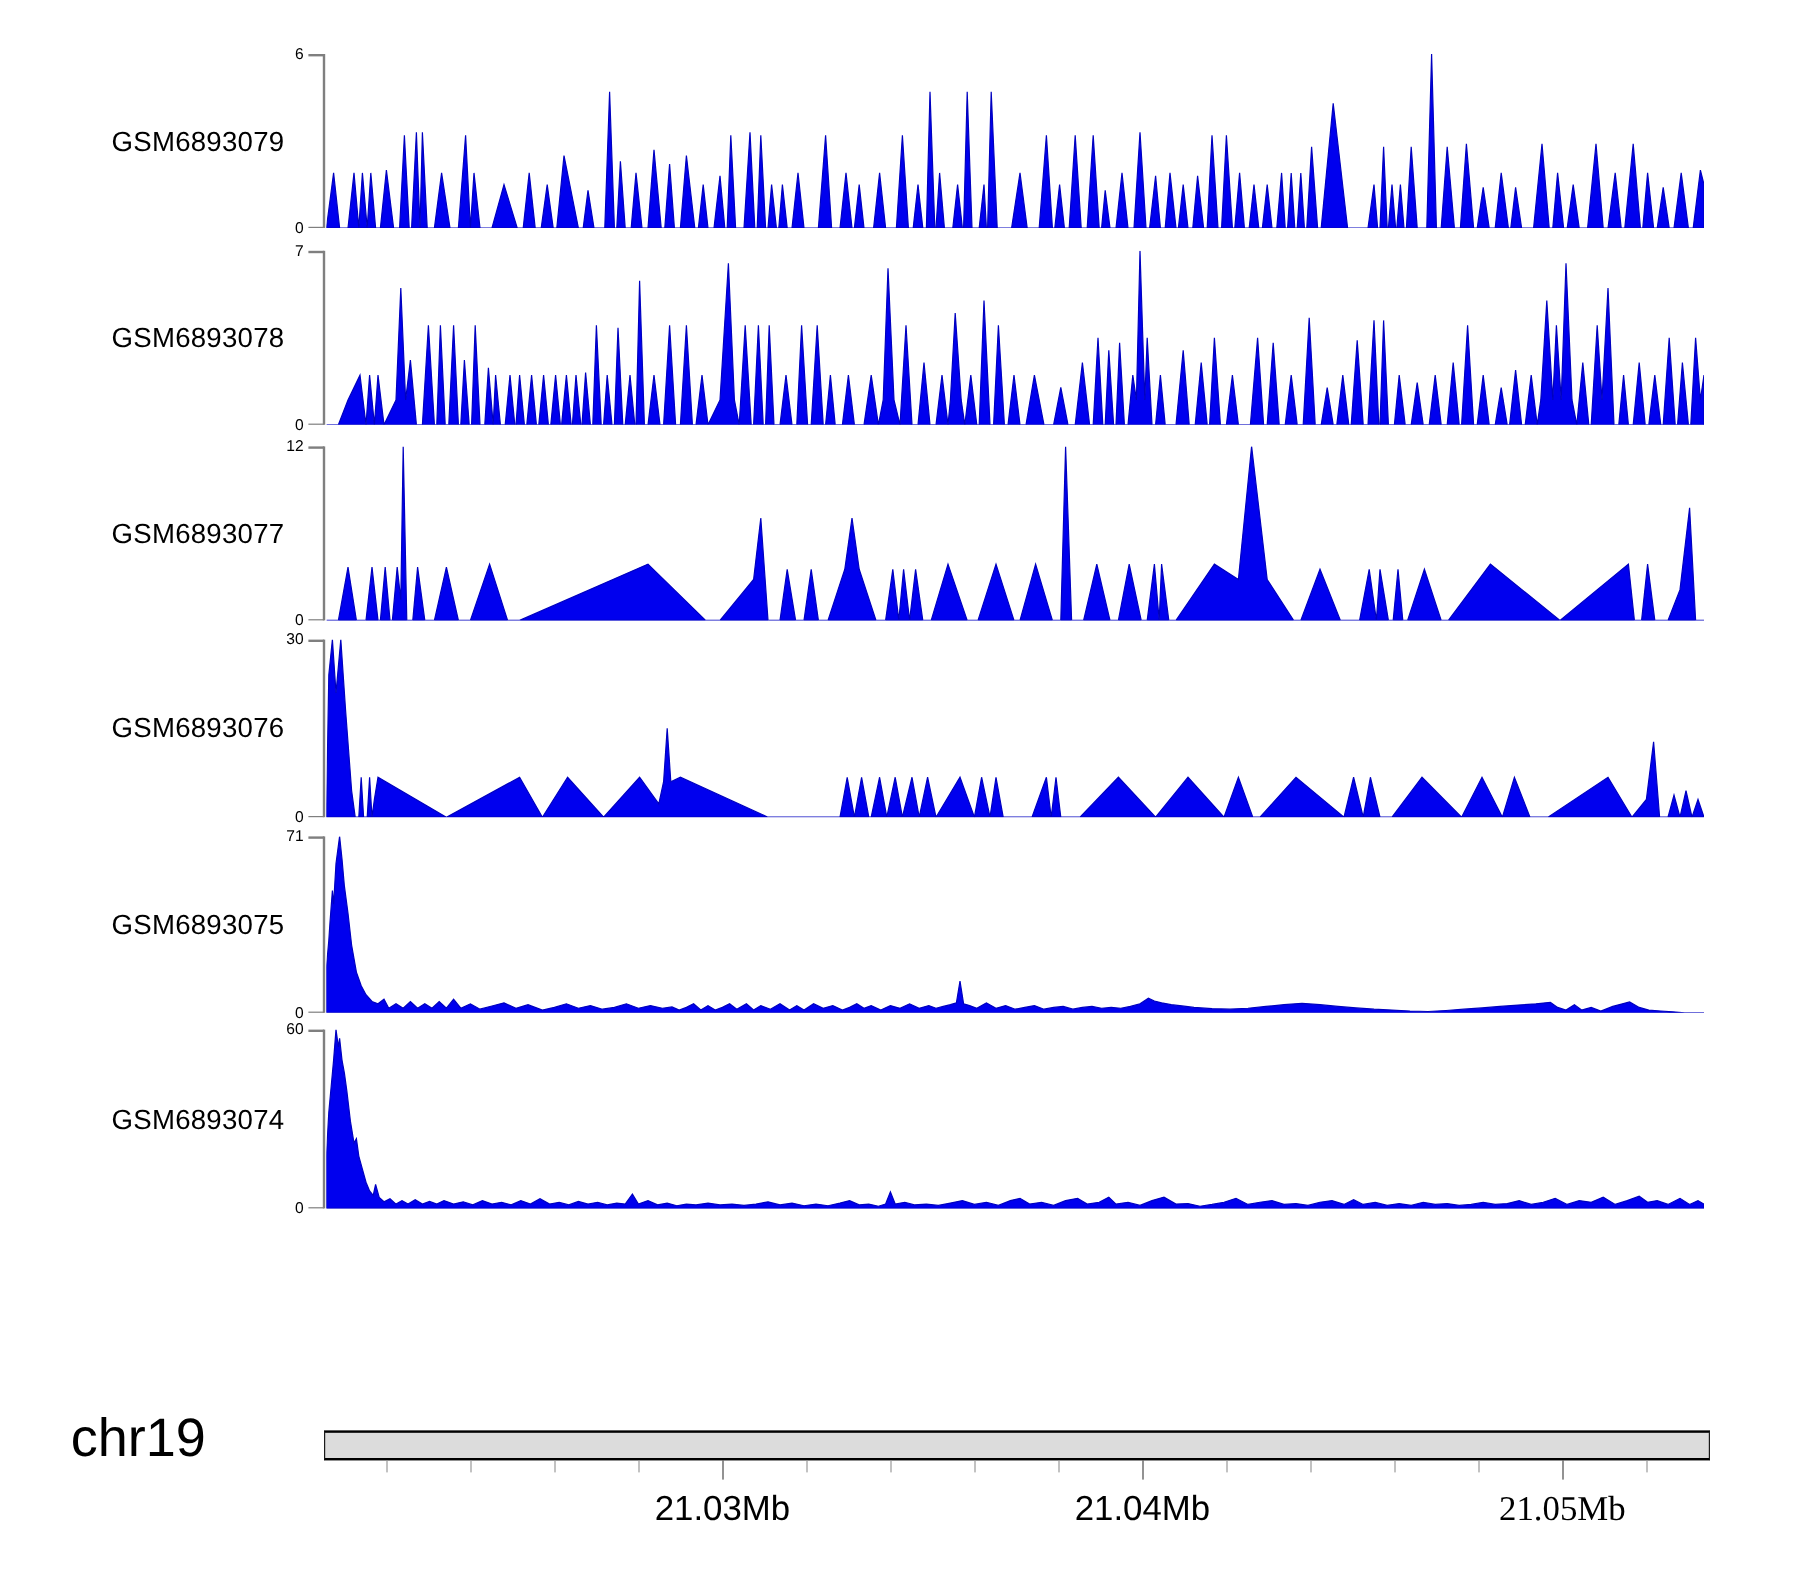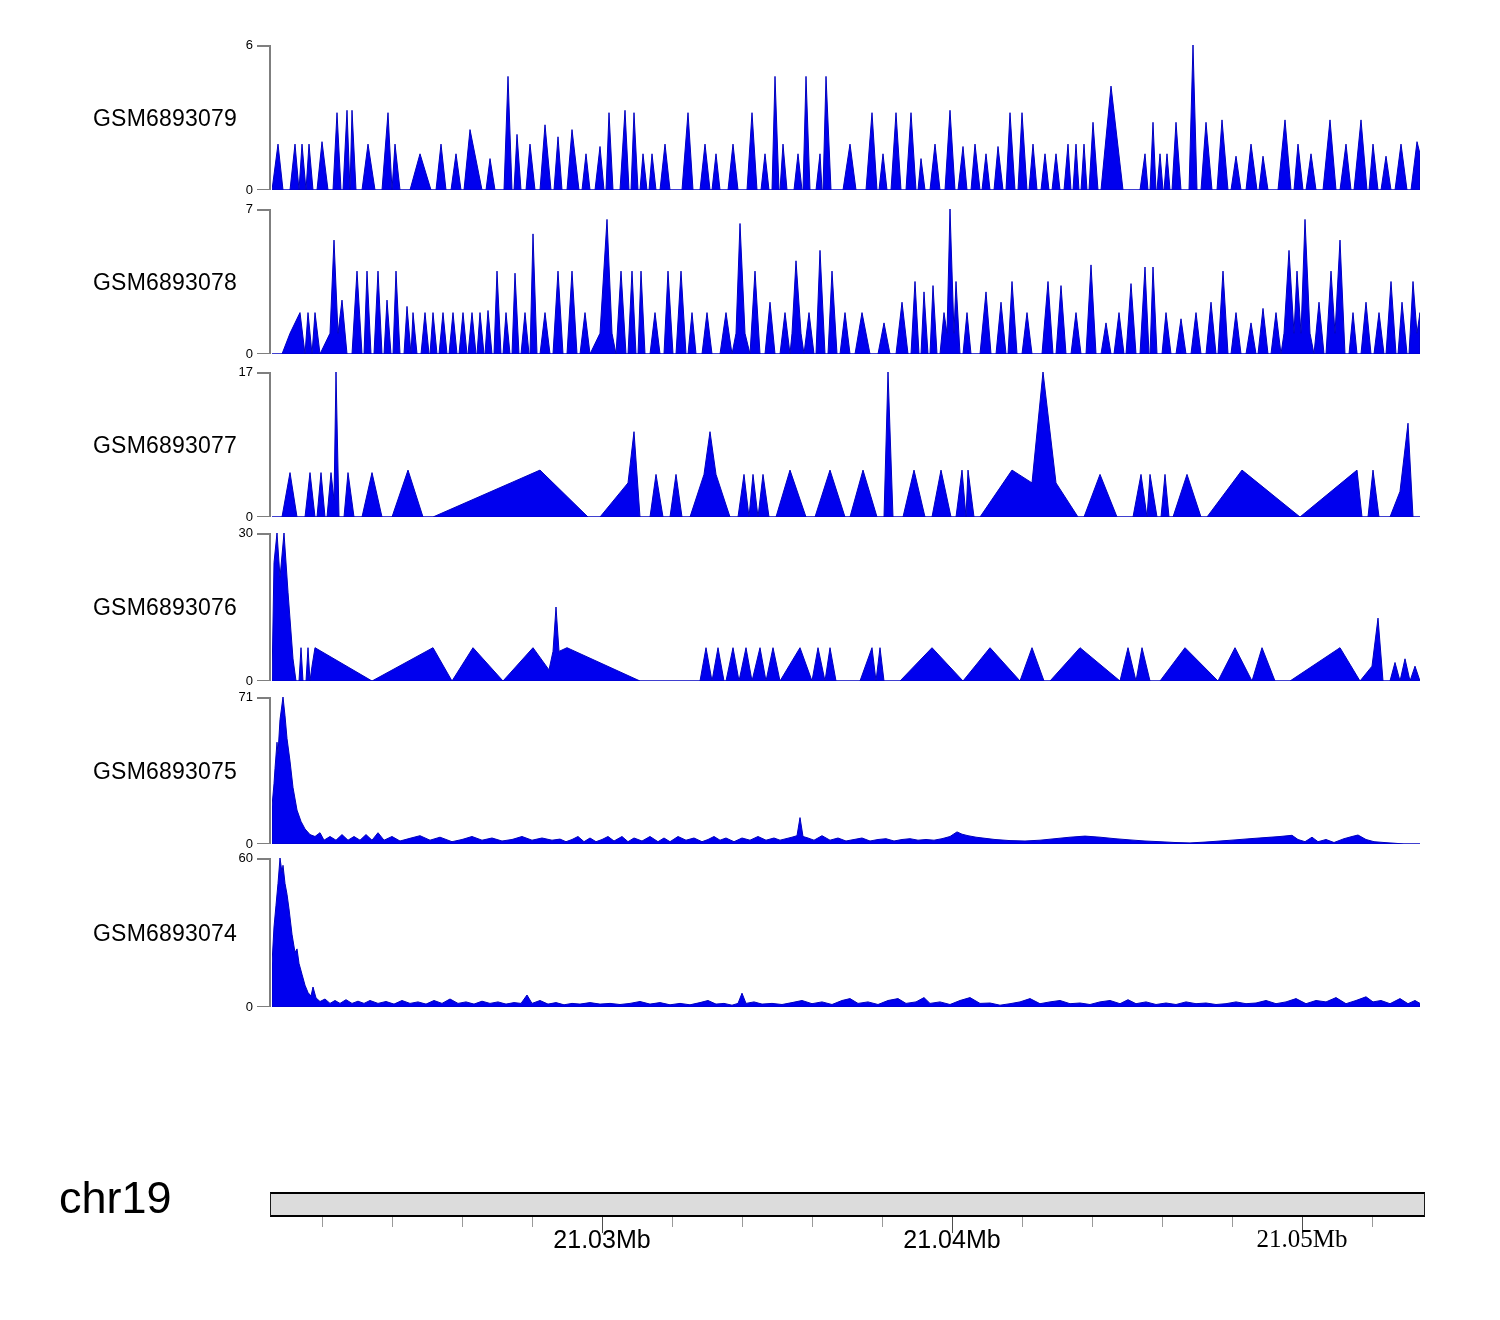--- a/index.html
+++ b/index.html
@@ -27,22 +27,22 @@
   .ruler-bar{
     position:absolute;left:270px;top:1192px;width:1153px;height:21px;
     background:#dcdcdc;border-top:2px solid #000;border-bottom:2px solid #000;
     border-left:1px solid #1a1a1a;border-right:1px solid #1a1a1a;
   }
   .ruler-ticks{position:absolute;left:0;top:1217px;width:1500px;height:70px}
   .tick{position:absolute;top:0;width:1.5px}
   .tick.minor{height:10px;background:#9a9a9a}
   .tick.major{height:16px;background:#4d4d4d}
   .tick-label{
-    position:absolute;top:8px;transform:translateX(-50%);
-    font-size:25px;white-space:nowrap;
+    position:absolute;top:25px;transform:translateX(-50%);
+    font-size:29px;white-space:nowrap;
   }
   .chrom-label{position:absolute;left:59px;top:1172px;font-size:45px}
 </style>
 </head>
 <body>
 
 <div class="track-row" style="top:45px;height:145px">
   <div class="track-label">GSM6893079</div>
   <div class="yv top">6</div>
   <div class="yv bottom">0</div>
@@ -61,21 +61,21 @@
   <div class="bracket-line"></div>
   <div class="bracket-tick top"></div>
   <div class="bracket-tick bottom"></div>
   <svg class="track-svg" preserveAspectRatio="none" viewBox="0 0 1148 145">
     <path d="M0 145 L0.0 145.0 L10.0 145.0 L18.0 124.3 L28.0 103.6 L33.0 145.0 L36.0 103.6 L40.0 145.0 L43.0 103.6 L48.0 145.0 L58.0 124.3 L62.0 31.1 L66.0 124.3 L70.0 91.1 L75.0 145.0 L80.0 145.0 L85.0 62.1 L90.0 145.0 L92.0 145.0 L95.0 62.1 L99.0 145.0 L102.0 145.0 L106.0 62.1 L110.0 145.0 L112.0 145.0 L115.0 91.1 L119.0 145.0 L121.0 145.0 L124.0 62.1 L128.0 145.0 L132.0 145.0 L135.0 97.4 L139.0 145.0 L141.0 103.6 L145.0 145.0 L149.0 145.0 L153.0 103.6 L157.0 145.0 L158.0 145.0 L161.0 103.6 L165.0 145.0 L167.0 145.0 L171.0 103.6 L175.0 145.0 L177.0 145.0 L181.0 103.6 L185.0 145.0 L187.0 145.0 L191.0 103.6 L195.0 145.0 L196.0 145.0 L200.0 103.6 L204.0 145.0 L205.0 145.0 L208.0 103.6 L212.0 145.0 L213.0 145.0 L216.0 101.5 L220.0 145.0 L222.0 145.0 L225.0 62.1 L229.0 145.0 L231.0 145.0 L234.0 103.6 L238.0 145.0 L240.0 145.0 L243.0 64.2 L247.0 145.0 L249.0 145.0 L253.0 103.6 L257.0 145.0 L258.0 145.0 L261.0 24.9 L265.0 145.0 L268.0 145.0 L273.0 103.6 L278.0 145.0 L281.0 145.0 L286.0 62.1 L291.0 145.0 L295.0 145.0 L300.0 62.1 L305.0 145.0 L308.0 145.0 L313.0 103.6 L318.0 145.0 L328.0 124.3 L335.0 10.4 L340.0 124.3 L344.0 145.0 L349.0 62.1 L354.0 145.0 L356.0 145.0 L360.0 62.1 L364.0 145.0 L366.0 145.0 L369.0 62.1 L373.0 145.0 L378.0 145.0 L383.0 103.6 L388.0 145.0 L392.0 145.0 L396.0 62.1 L401.0 145.0 L404.0 145.0 L409.0 62.1 L414.0 145.0 L416.0 145.0 L420.0 103.6 L424.0 145.0 L430.0 145.0 L435.0 103.6 L440.0 145.0 L448.0 145.0 L454.0 103.6 L460.0 145.0 L464.0 124.3 L468.0 14.5 L473.0 124.3 L478.0 145.0 L483.0 62.1 L488.0 145.0 L493.0 145.0 L498.0 93.2 L503.0 145.0 L508.0 145.0 L513.0 103.6 L518.0 145.0 L520.0 124.3 L524.0 51.8 L529.0 124.3 L532.0 145.0 L537.0 103.6 L542.0 145.0 L544.0 145.0 L548.0 41.4 L553.0 145.0 L556.0 145.0 L560.0 62.1 L565.0 145.0 L568.0 145.0 L573.0 103.6 L578.0 145.0 L583.0 145.0 L590.0 103.6 L598.0 145.0 L606.0 145.0 L612.0 113.9 L618.0 145.0 L624.0 145.0 L630.0 93.2 L636.0 145.0 L639.0 145.0 L643.0 72.5 L647.0 145.0 L649.0 145.0 L652.0 82.9 L656.0 145.0 L658.0 145.0 L661.0 76.6 L665.0 145.0 L668.0 145.0 L672.0 103.6 L675.0 124.3 L678.0 0.0 L682.0 124.3 L684.0 72.5 L688.0 145.0 L691.0 145.0 L695.0 103.6 L699.0 145.0 L708.0 145.0 L714.0 82.9 L719.0 145.0 L724.0 145.0 L729.0 93.2 L734.0 145.0 L736.0 145.0 L740.0 72.5 L745.0 145.0 L750.0 145.0 L755.0 103.6 L760.0 145.0 L770.0 145.0 L776.0 72.5 L781.0 145.0 L784.0 145.0 L789.0 76.6 L794.0 145.0 L799.0 145.0 L804.0 103.6 L809.0 145.0 L814.0 145.0 L819.0 55.9 L824.0 145.0 L829.0 145.0 L834.0 113.9 L839.0 145.0 L842.0 145.0 L847.0 103.6 L852.0 145.0 L854.0 145.0 L859.0 74.6 L864.0 145.0 L868.0 145.0 L873.0 58.0 L877.0 145.0 L878.0 145.0 L881.0 58.0 L885.0 145.0 L890.0 145.0 L894.0 103.6 L899.0 145.0 L904.0 145.0 L909.0 109.8 L914.0 145.0 L919.0 145.0 L924.0 103.6 L929.0 145.0 L934.0 145.0 L939.0 93.2 L944.0 145.0 L946.0 145.0 L951.0 62.1 L956.0 145.0 L959.0 145.0 L964.0 103.6 L969.0 145.0 L974.0 145.0 L979.0 113.9 L984.0 145.0 L986.0 145.0 L991.0 99.4 L996.0 145.0 L999.0 145.0 L1004.0 103.6 L1009.0 145.0 L1012.0 124.3 L1017.0 41.4 L1022.0 124.3 L1025.0 62.1 L1029.0 124.3 L1033.0 10.4 L1038.0 124.3 L1042.0 145.0 L1047.0 93.2 L1052.0 145.0 L1054.0 145.0 L1059.0 62.1 L1063.0 124.3 L1068.0 31.1 L1073.0 145.0 L1077.0 145.0 L1081.0 103.6 L1085.0 145.0 L1089.0 145.0 L1094.0 93.2 L1099.0 145.0 L1102.0 145.0 L1107.0 103.6 L1112.0 145.0 L1114.0 145.0 L1119.0 72.5 L1124.0 145.0 L1126.0 145.0 L1130.0 93.2 L1135.0 145.0 L1137.0 145.0 L1141.0 72.5 L1145.0 124.3 L1148.0 103.6 L1148 145 Z" fill="#0000ee" stroke="#0000c0" stroke-width="1"></path>
   </svg>
 </div>
 
 <div class="track-row" style="top:372px;height:145px">
   <div class="track-label">GSM6893077</div>
-  <div class="yv top">17</div>
+  <div class="yv top">12</div>
   <div class="yv bottom">0</div>
   <div class="bracket-line"></div>
   <div class="bracket-tick top"></div>
   <div class="bracket-tick bottom"></div>
   <svg class="track-svg" preserveAspectRatio="none" viewBox="0 0 1148 145">
     <path d="M0 145 L0.0 145.0 L10.0 145.0 L18.0 100.6 L25.0 145.0 L33.0 145.0 L38.0 100.6 L43.0 145.0 L45.0 145.0 L49.0 100.6 L53.0 145.0 L55.0 145.0 L59.0 100.6 L62.0 127.9 L64.0 0.0 L67.0 145.0 L72.0 145.0 L76.0 100.6 L82.0 145.0 L90.0 145.0 L100.0 100.6 L110.0 145.0 L120.0 145.0 L136.0 98.1 L151.0 145.0 L161.0 145.0 L268.0 98.1 L316.0 145.0 L328.0 145.0 L356.0 110.9 L362.0 59.7 L368.0 145.0 L378.0 145.0 L384.0 102.4 L391.0 145.0 L398.0 145.0 L404.0 102.4 L410.0 145.0 L418.0 145.0 L432.0 102.4 L438.0 59.7 L444.0 102.4 L458.0 145.0 L466.0 145.0 L472.0 102.4 L477.0 145.0 L481.0 102.4 L486.0 145.0 L491.0 102.4 L497.0 145.0 L504.0 145.0 L518.0 98.1 L534.0 145.0 L543.0 145.0 L558.0 98.1 L573.0 145.0 L578.0 145.0 L591.0 98.1 L605.0 145.0 L612.0 145.0 L616.0 0.0 L621.0 145.0 L631.0 145.0 L642.0 98.1 L653.0 145.0 L660.0 145.0 L669.0 98.1 L679.0 145.0 L684.0 145.0 L690.0 98.1 L694.0 145.0 L696.0 98.1 L702.0 145.0 L708.0 145.0 L740.0 98.1 L760.0 110.9 L771.0 0.0 L784.0 110.9 L806.0 145.0 L812.0 145.0 L828.0 102.4 L845.0 145.0 L861.0 145.0 L869.0 102.4 L875.0 145.0 L878.0 102.4 L885.0 145.0 L889.0 145.0 L893.0 102.4 L897.0 145.0 L901.0 145.0 L915.0 102.4 L929.0 145.0 L935.0 145.0 L970.0 98.1 L1028.0 145.0 L1085.0 98.1 L1090.0 145.0 L1096.0 145.0 L1101.0 98.1 L1107.0 145.0 L1118.0 145.0 L1128.0 119.4 L1136.0 51.2 L1141.0 145.0 L1148.0 145.0 L1148 145 Z" fill="#0000ee" stroke="#0000c0" stroke-width="1"></path>
   </svg>
 </div>
 
 <div class="track-row" style="top:533px;height:148px">

